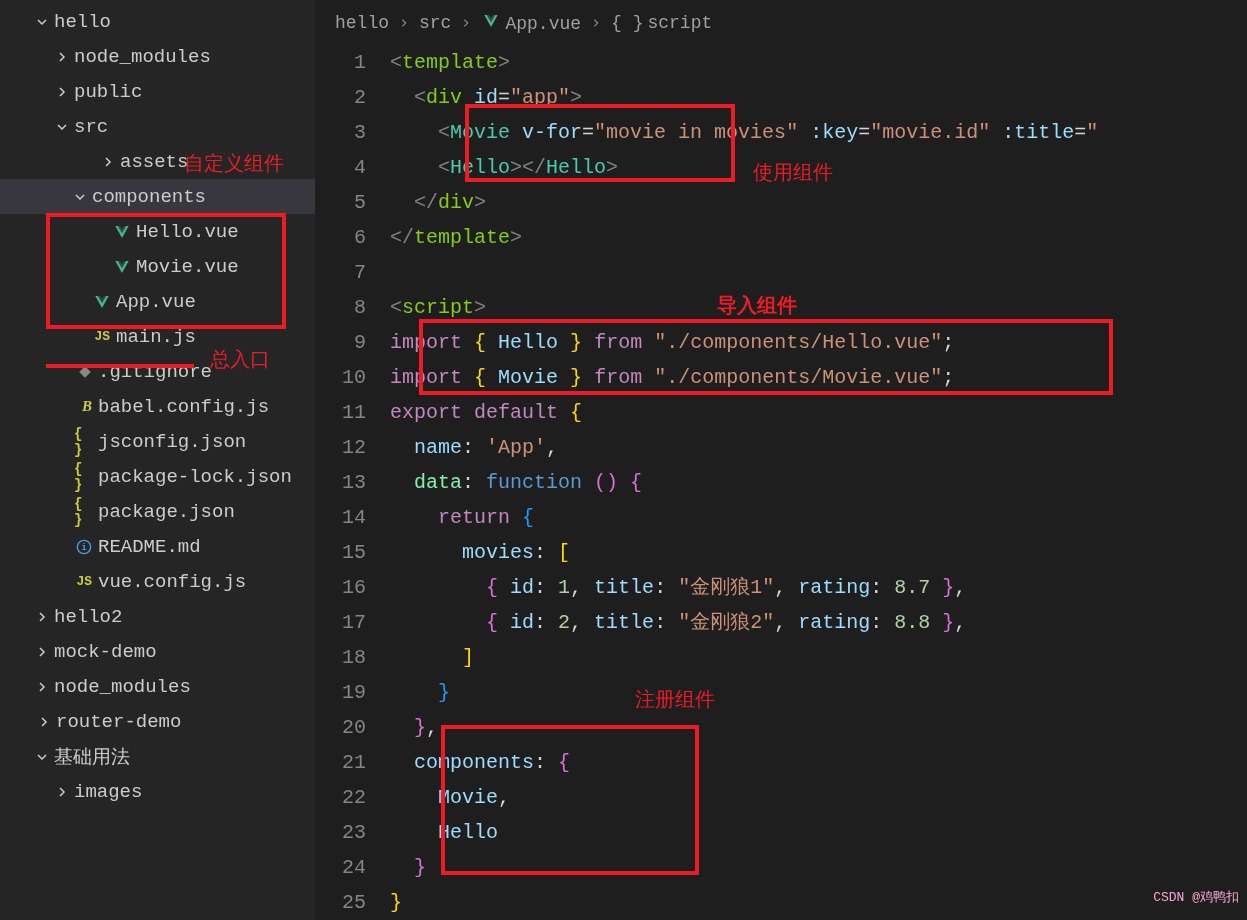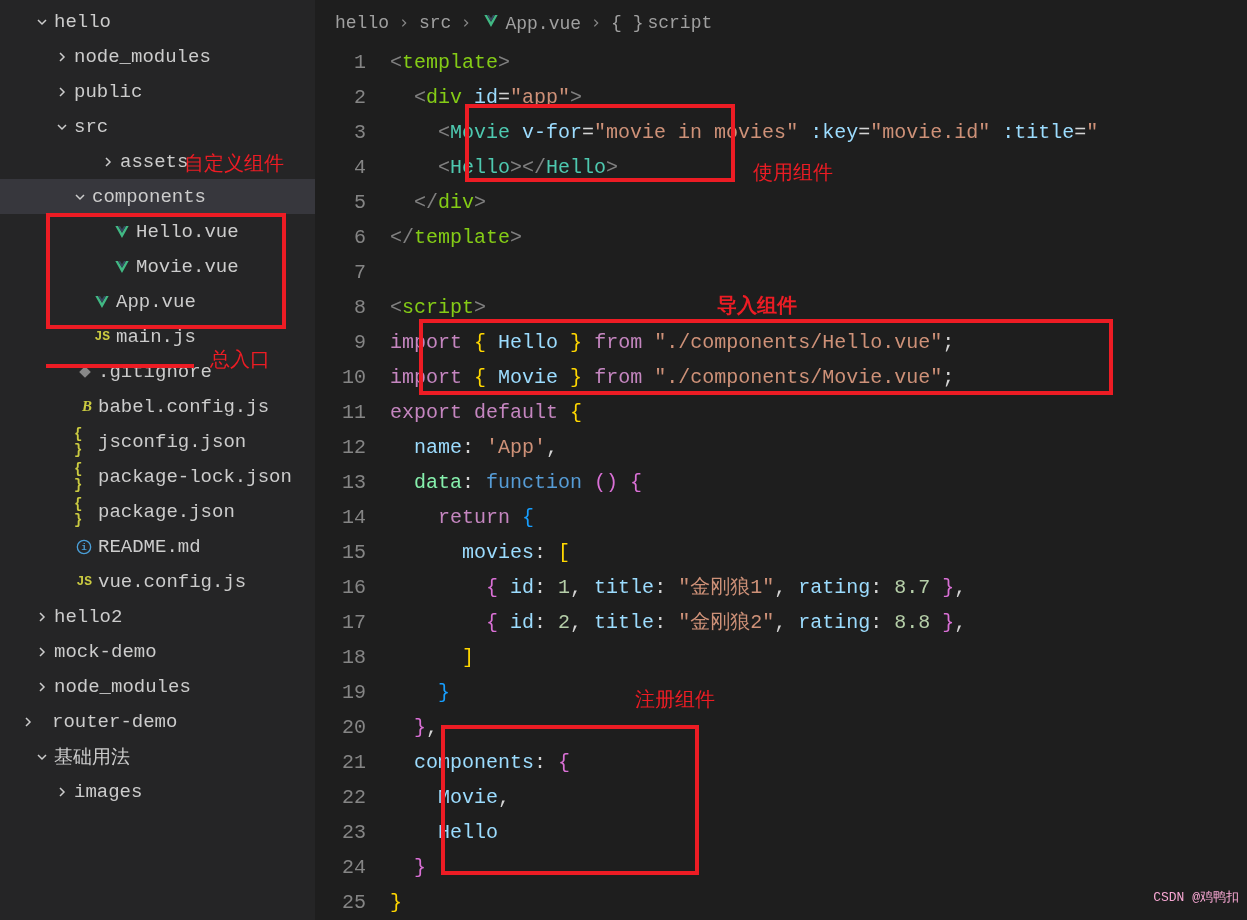--- a/index.html
+++ b/index.html
@@ -279,21 +279,21 @@
         <span>mock-demo</span>
       </div>
       <div class="tree-item" style="padding-left: 34px;">
         <span class="chevron">
           <svg width="12" height="12" viewBox="0 0 12 12">
             <path d="M4 2l4 4-4 4" stroke="#ccc" stroke-width="1.5" fill="none"></path>
           </svg>
         </span>
         <span>node_modules</span>
       </div>
-      <div class="tree-item" style="padding-left: 20px; gap: 12px;">
+      <div class="tree-item" style="padding-left: 36px;">
         <span class="chevron">
           <svg width="12" height="12" viewBox="0 0 12 12">
             <path d="M4 2l4 4-4 4" stroke="#ccc" stroke-width="1.5" fill="none"></path>
           </svg>
         </span>
         <span>router-demo</span>
       </div>
       <div class="tree-item" style="padding-left: 34px;">
         <span class="chevron">
           <svg width="12" height="12" viewBox="0 0 12 12">

